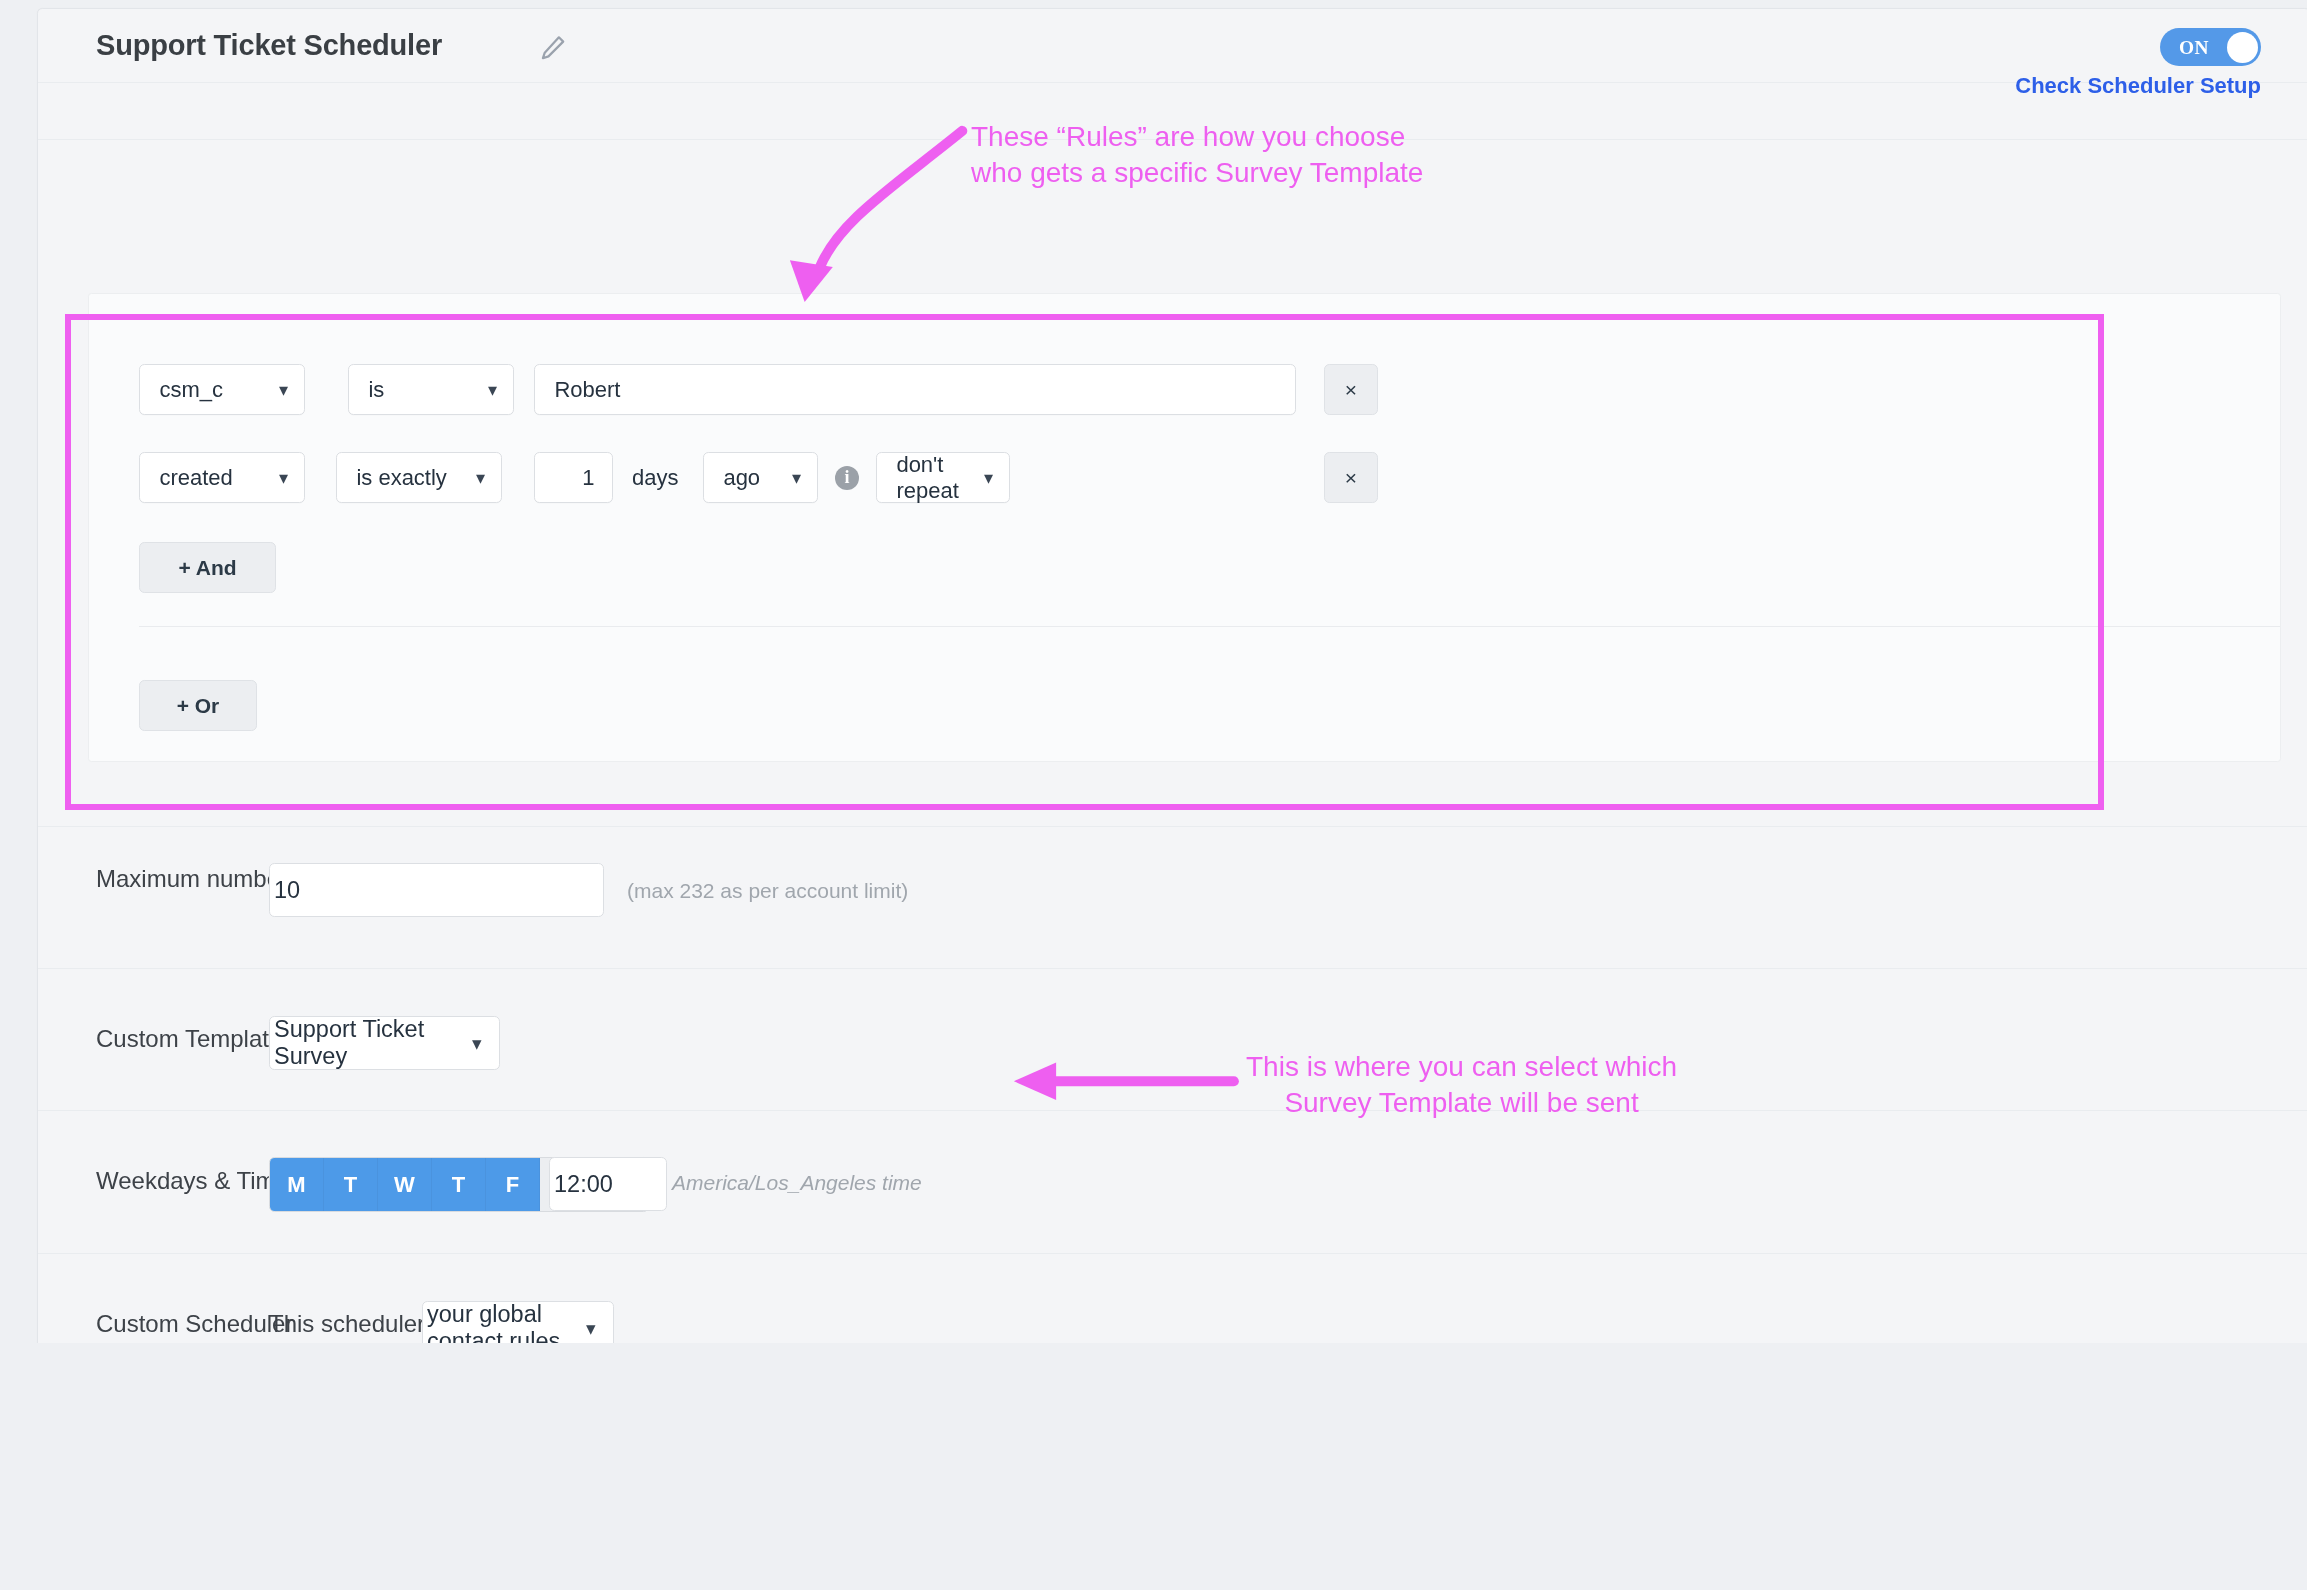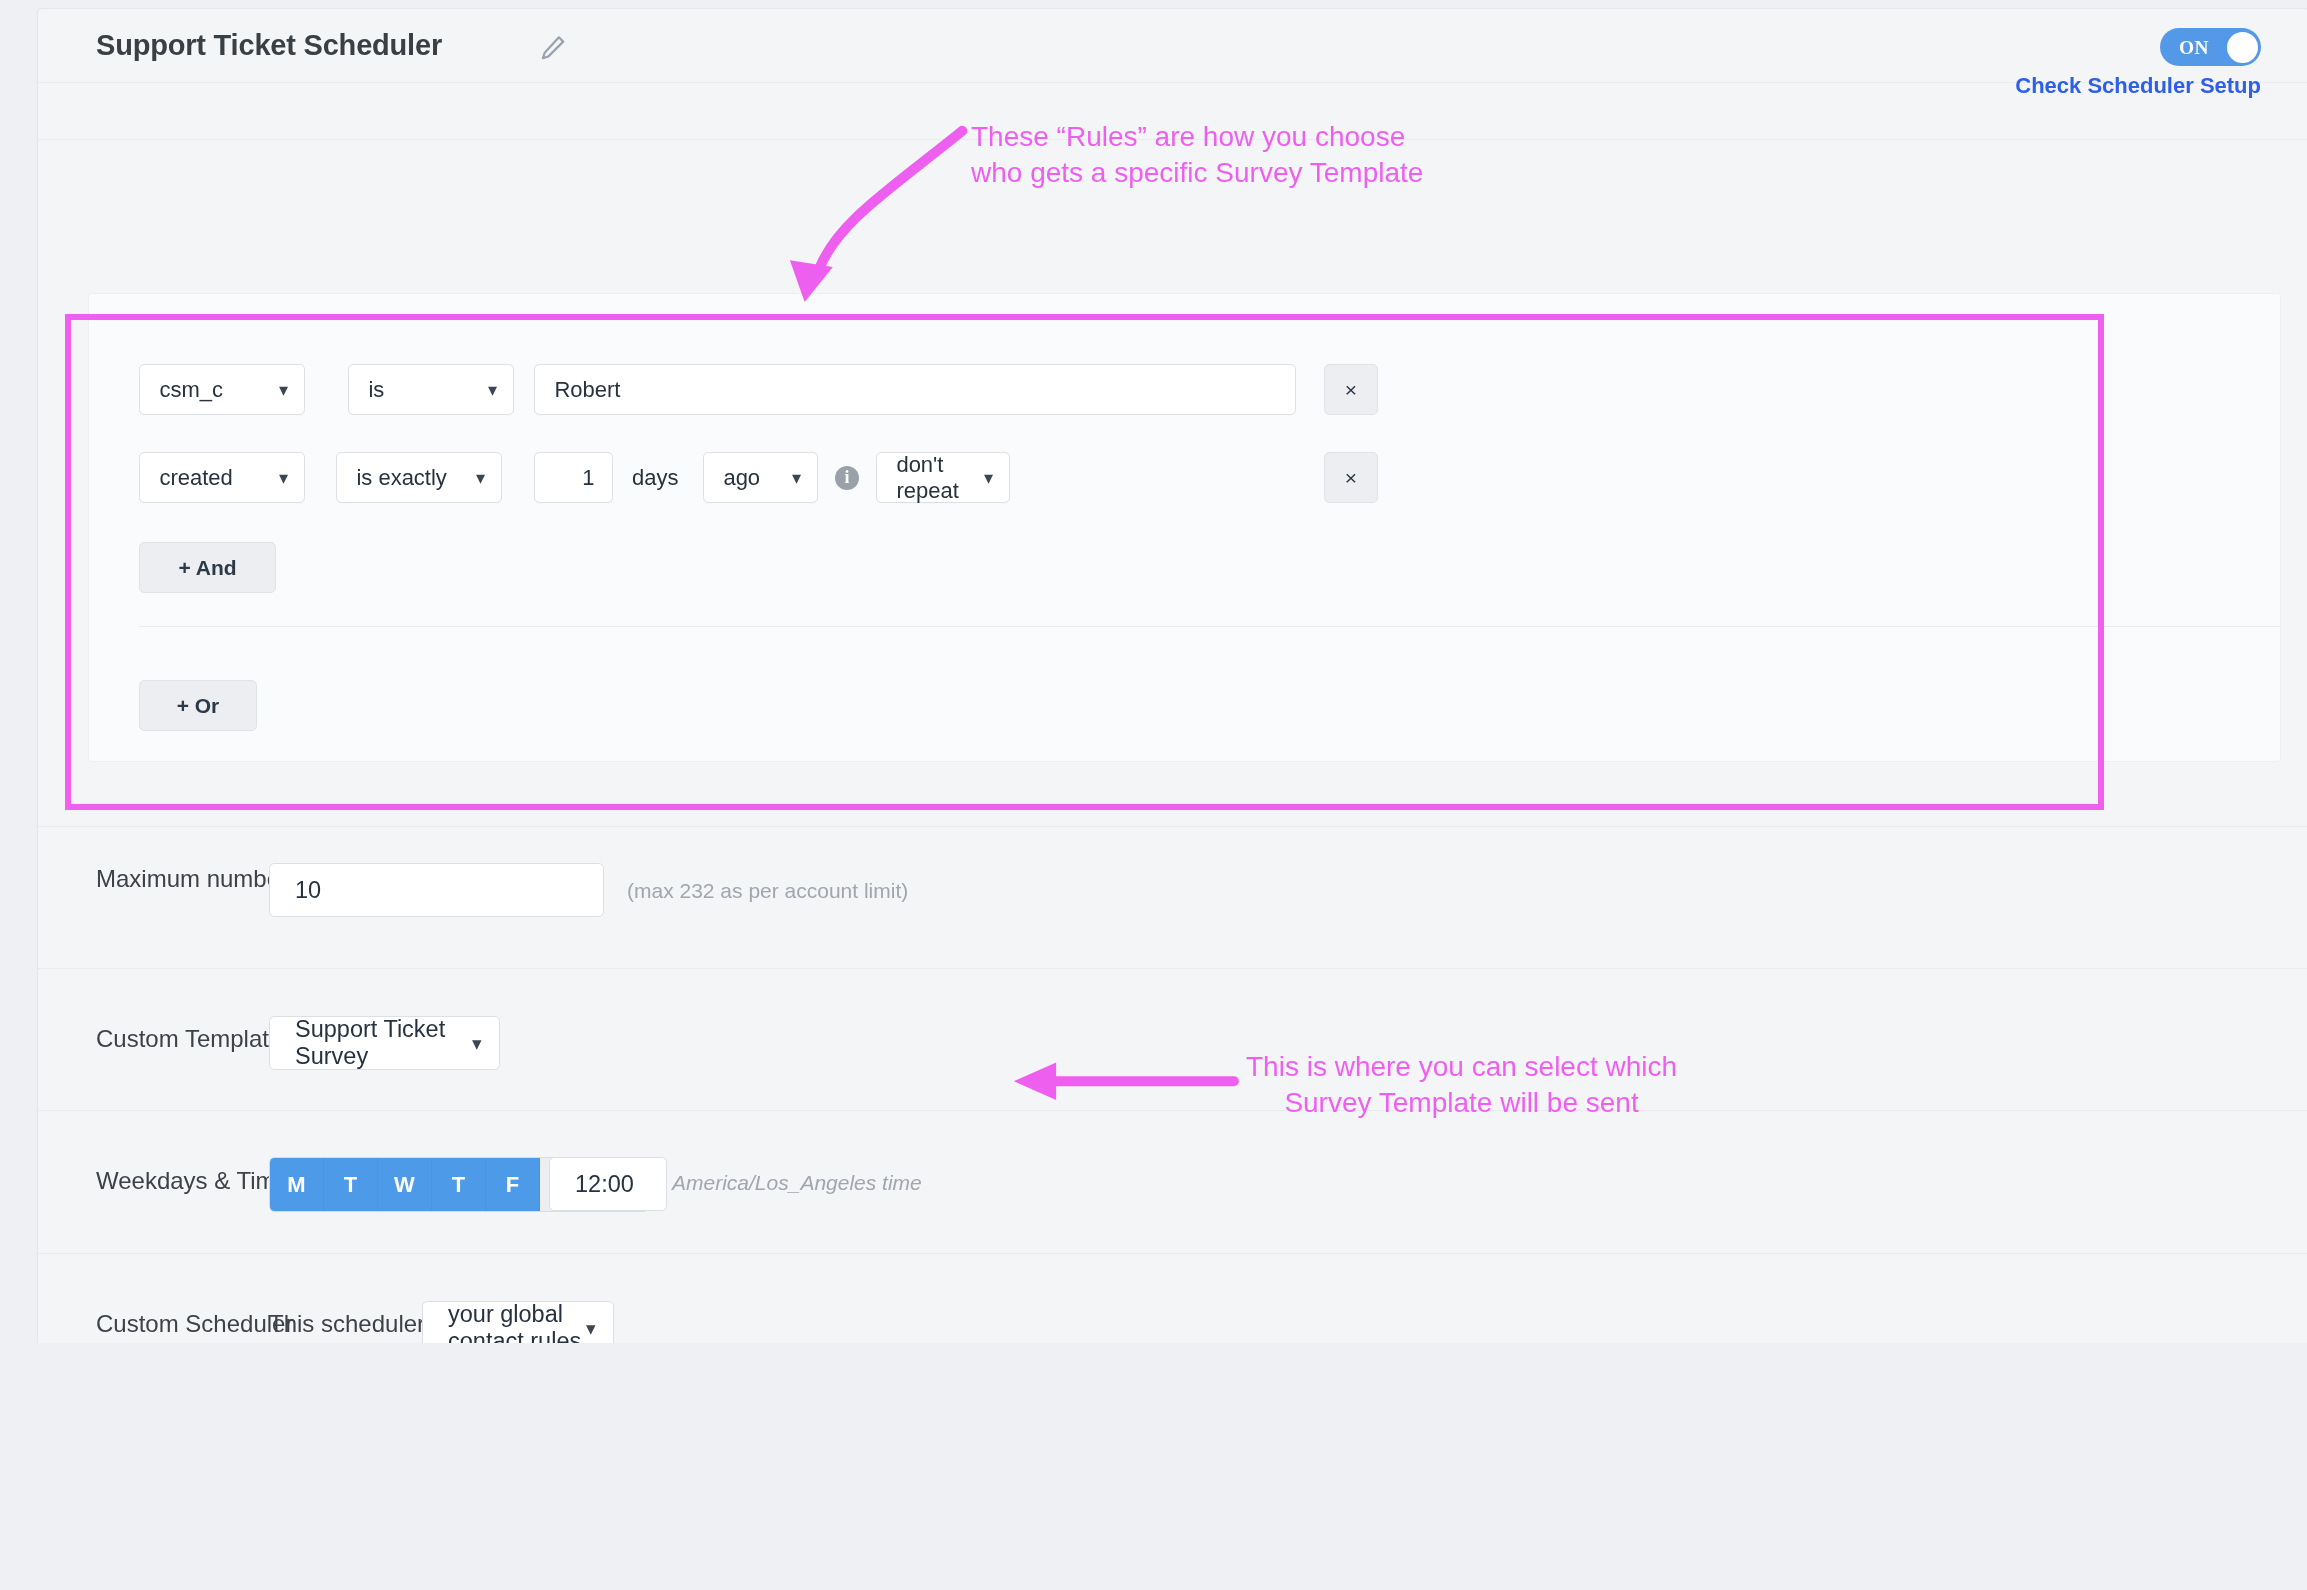--- a/index.html
+++ b/index.html
@@ -175,21 +175,21 @@
     line-height: 1.22;
   }
   .field {
     position: absolute;
     background: #fff;
     border: 0.7px solid #dcdfe3;
     border-radius: 5.4px;
     height: 54px;
     font-size: 23.5px; color: #26323f;
     display: flex; align-items: center;
-    padding-left: 25px;
+    padding-left: 4px;
     cursor: text;
   }
   .field.selectish { cursor: pointer; }
   .field .cv {
     position: absolute; right: 17.4px; top: 50%;
     transform: translateY(-50%); font-size: 19px; color: #3a4654;
   }
   .hint {
     position: absolute;
     font-size: 21px; color: #a0a6ad;

